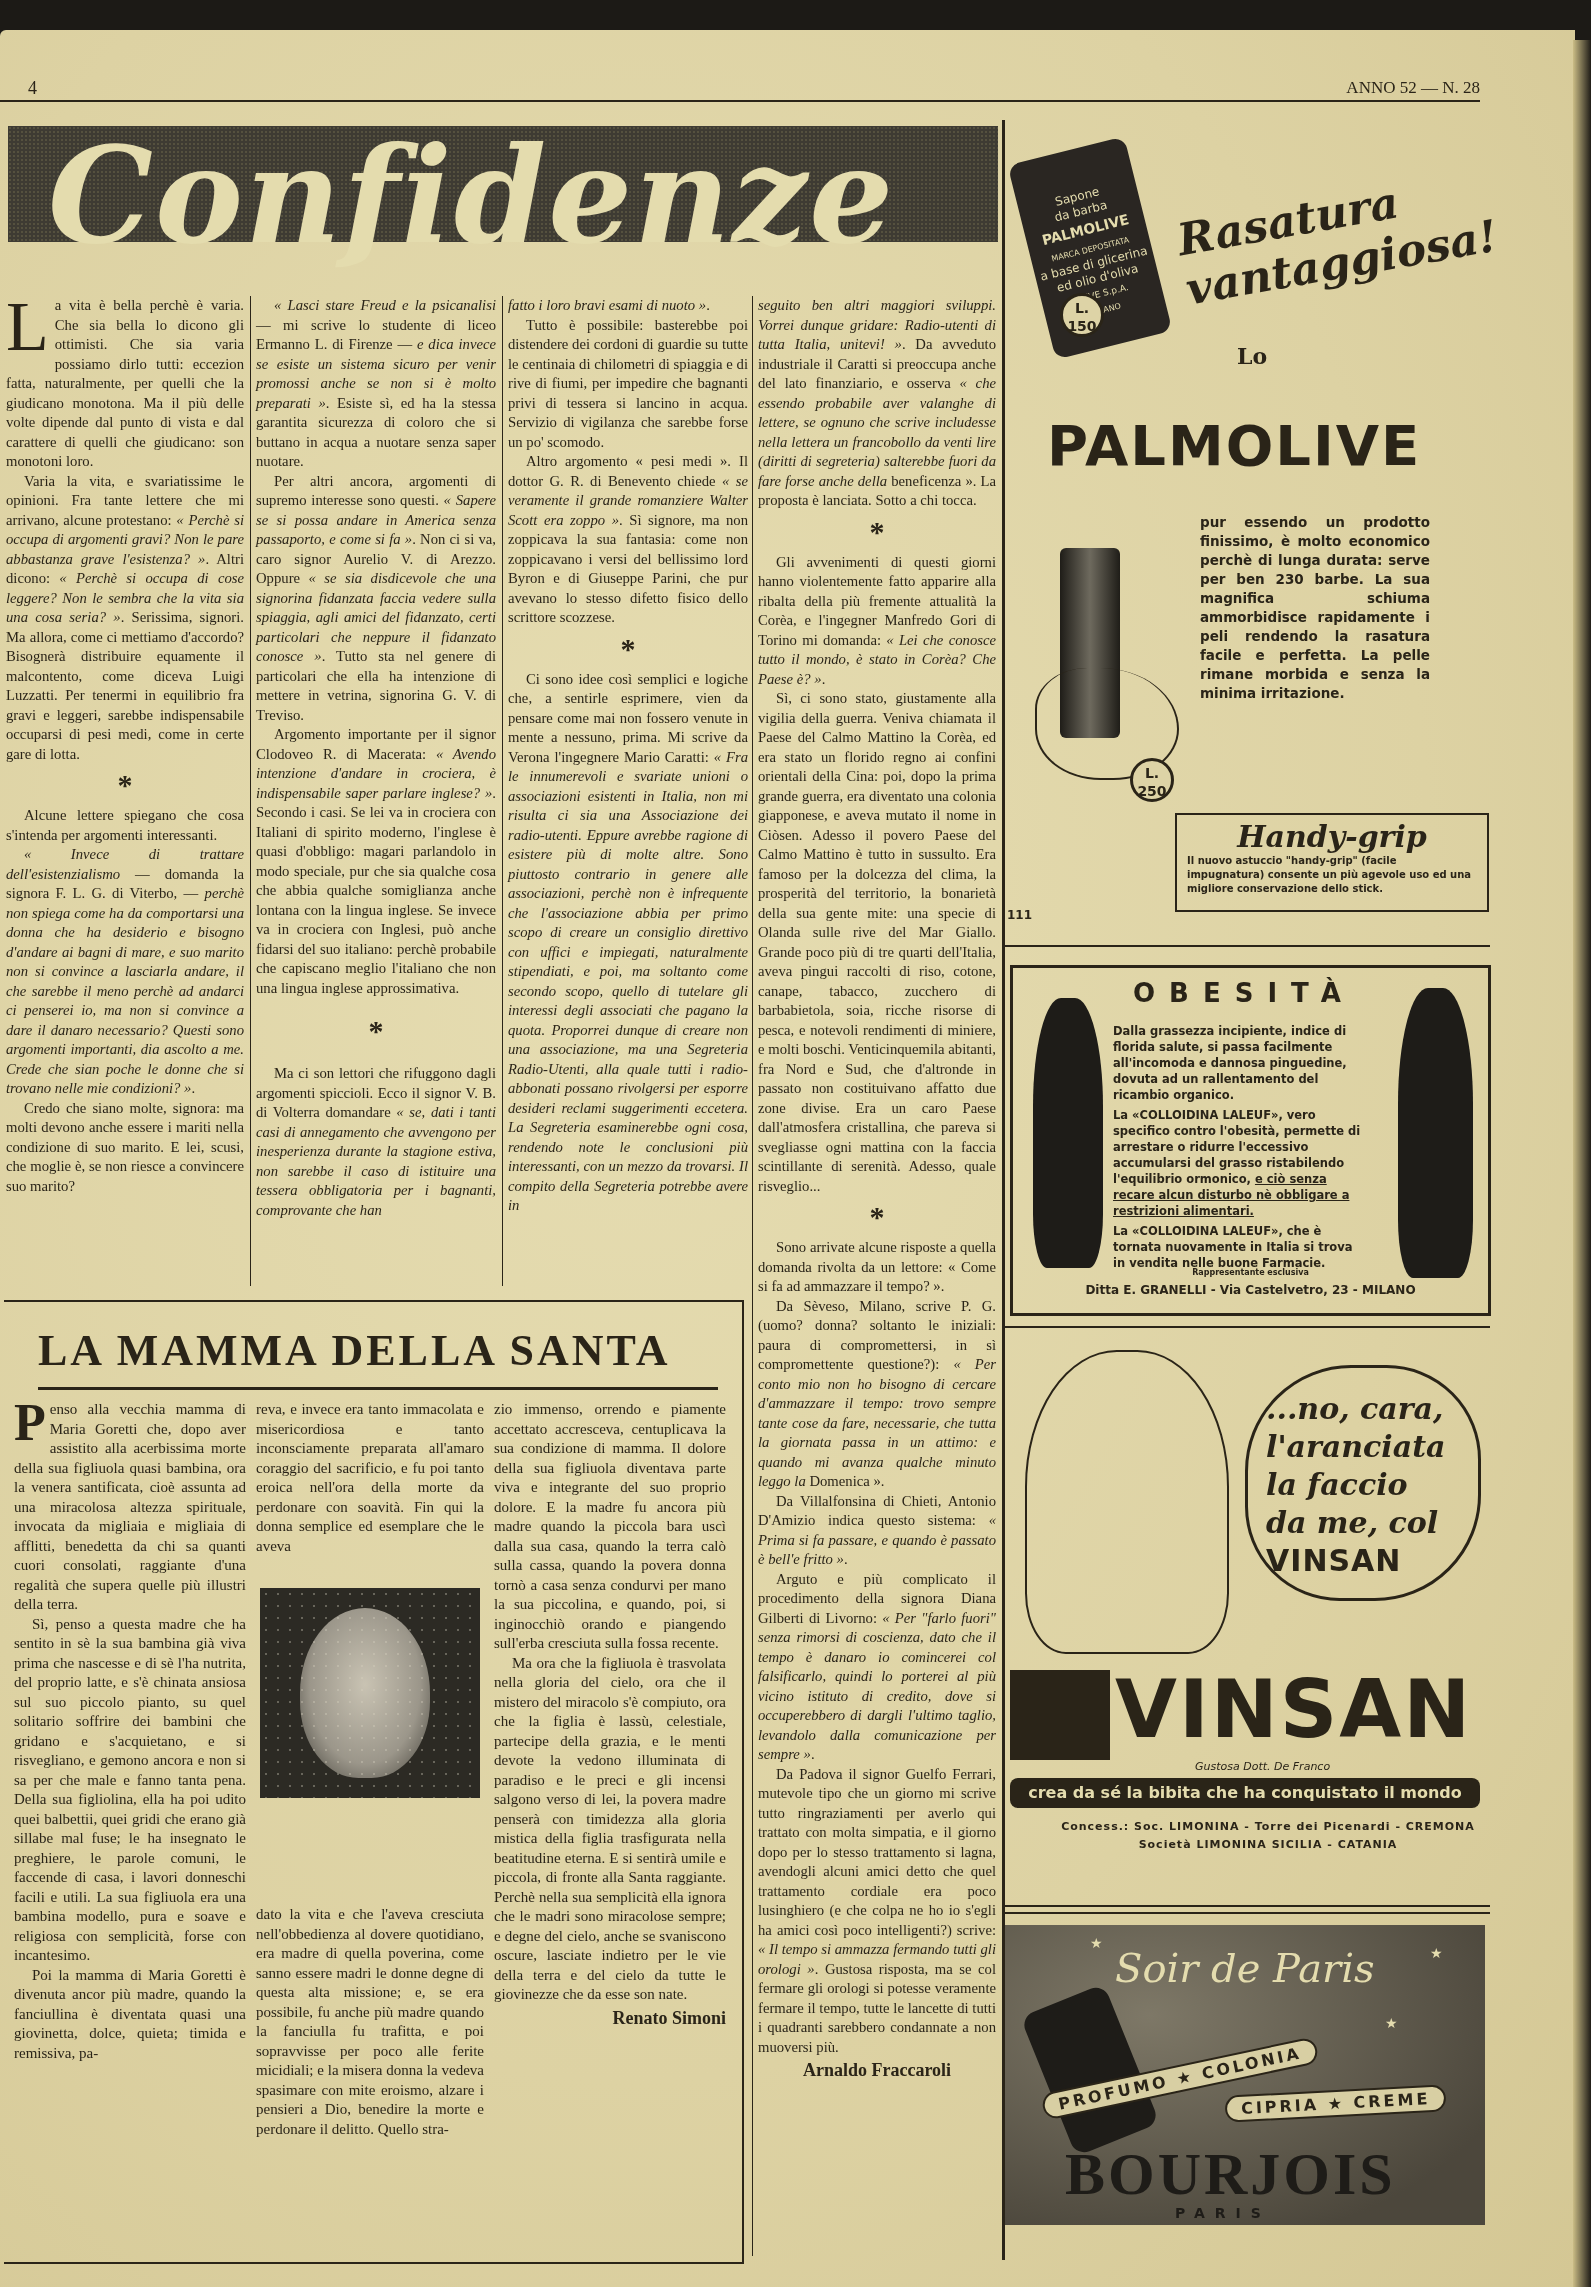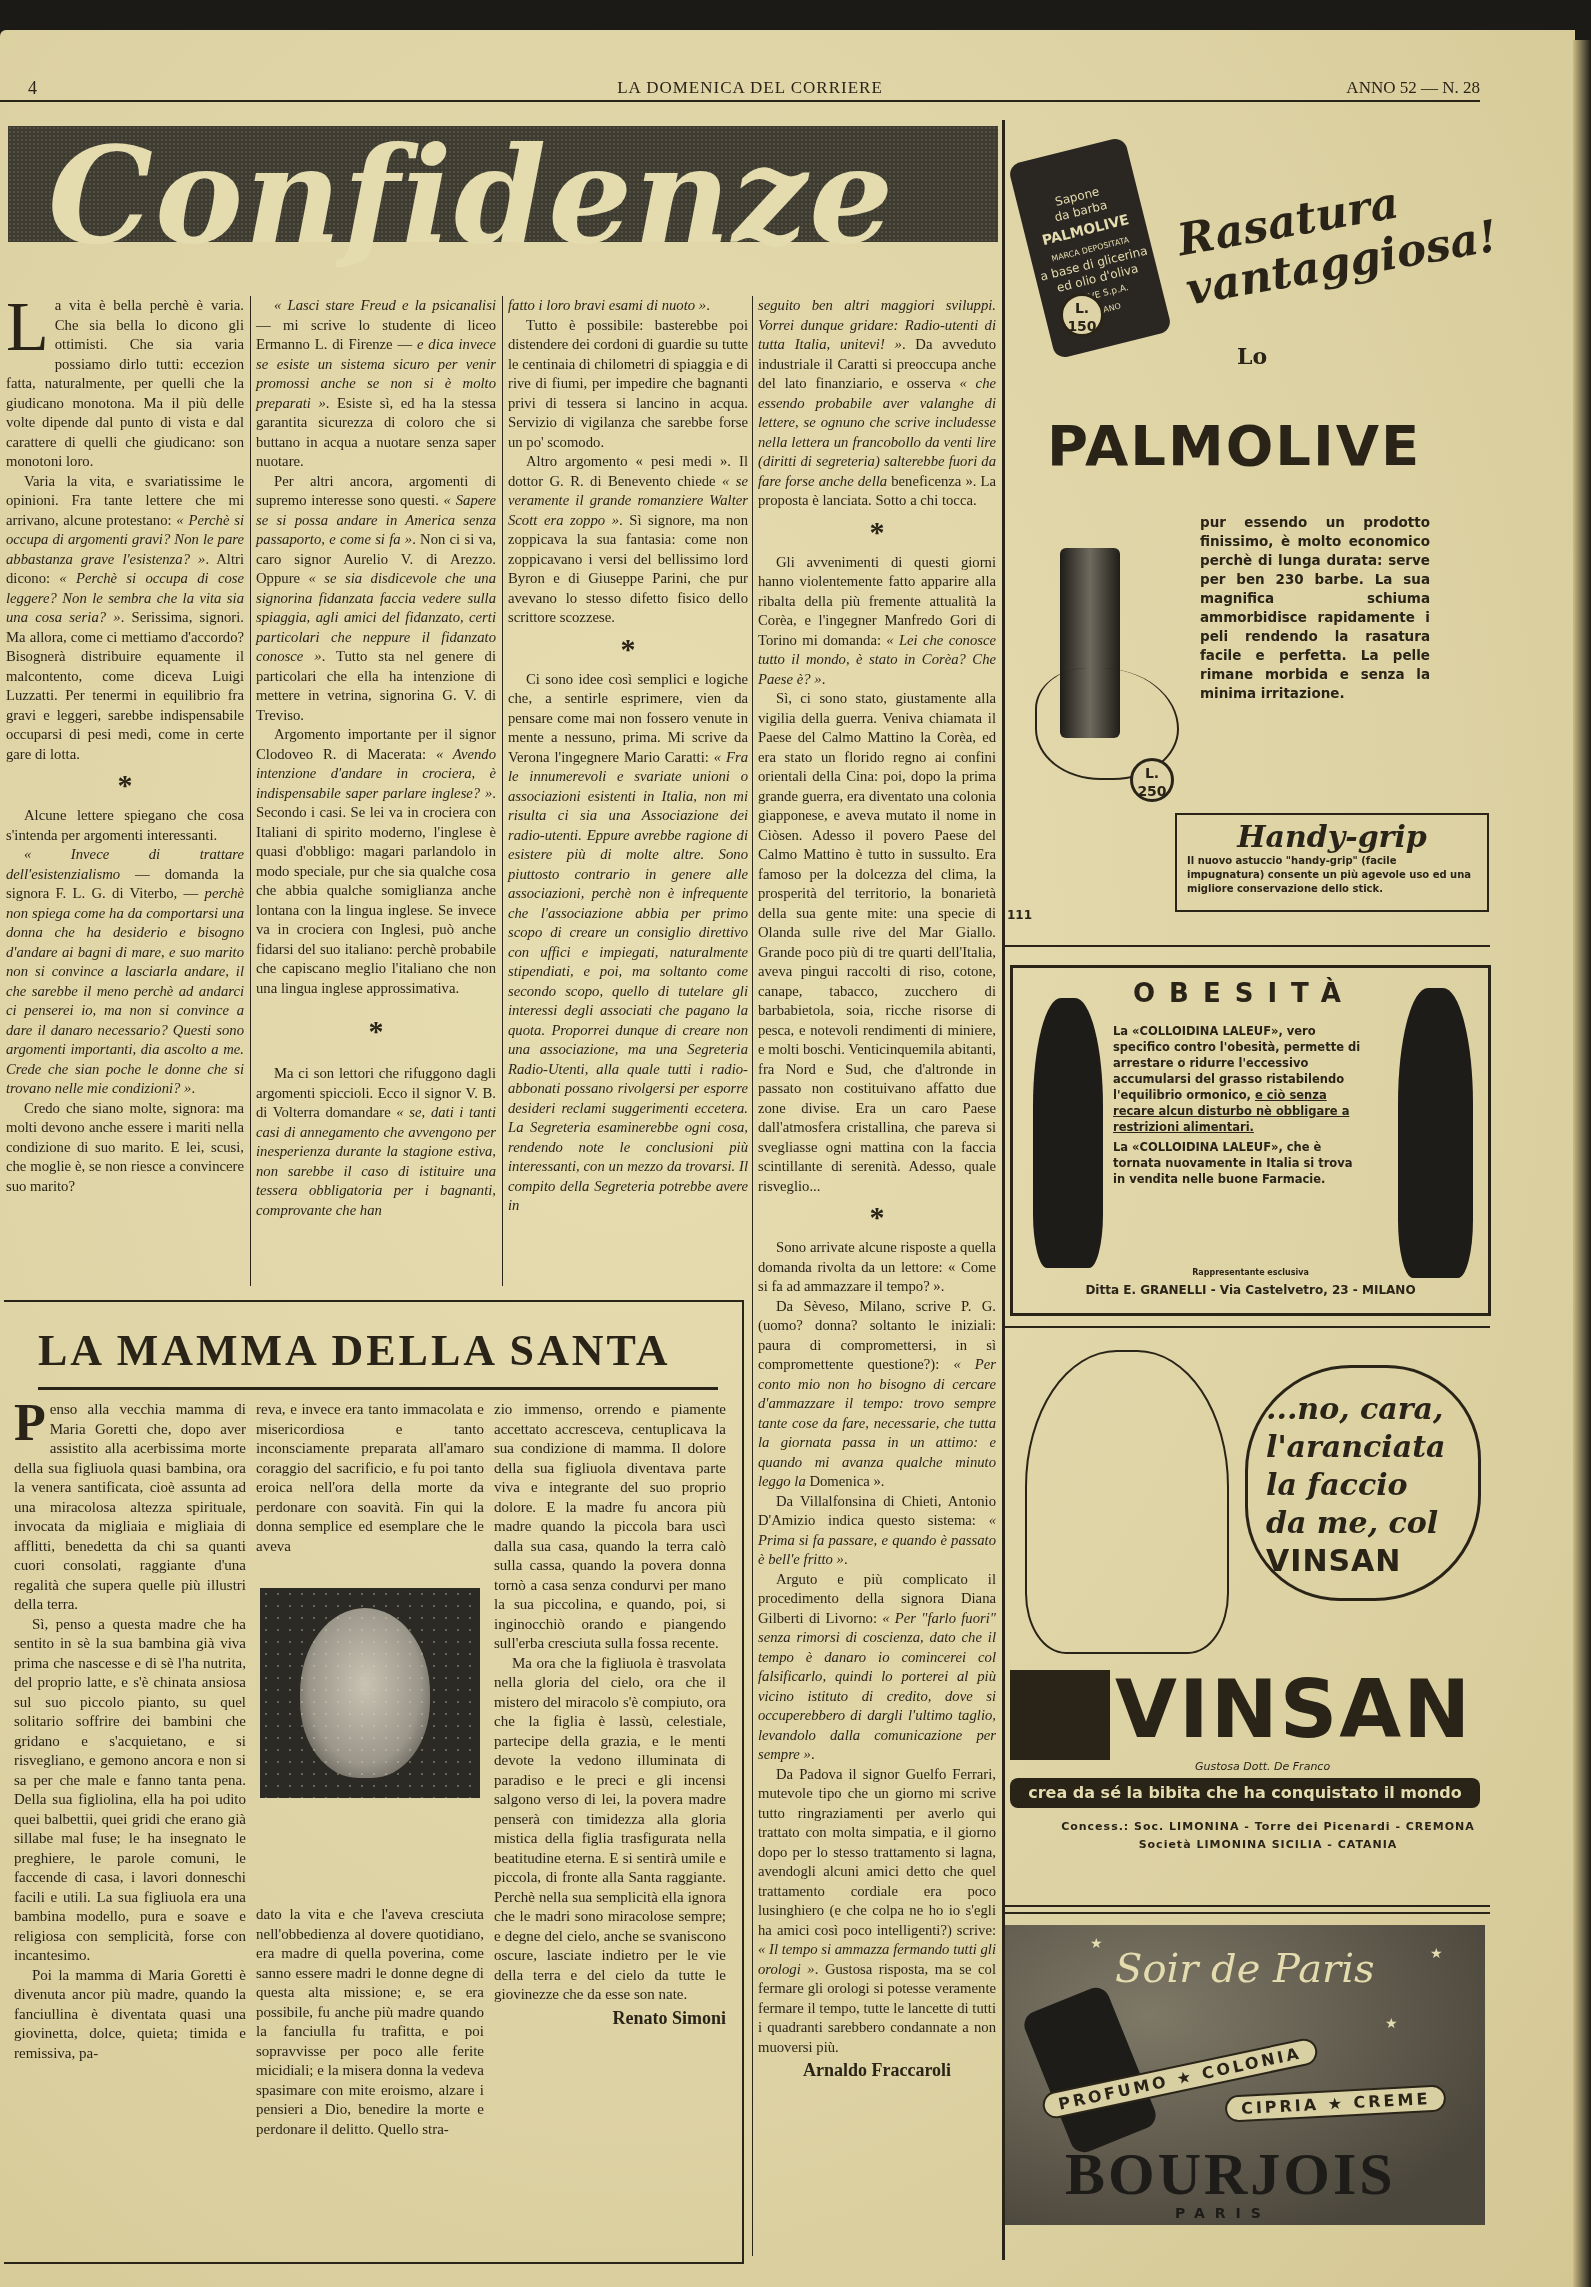--- a/index.html
+++ b/index.html
@@ -93,21 +93,20 @@
 </style>
 </head>
 <body>
 
 <div class="topdark"></div>
 <div class="paper"></div>
 <div class="rightedge"></div>
 
 <div class="header">
   <span class="pg">4</span>
-  <div class="masthead">LA DOMENICA DEL CORRIERE</div>
   <span class="issue">ANNO 52 — N. 28</span>
 </div>
 <div class="header-rule"></div>
 
 <div class="banner">
   <div class="title">Confidenze</div>
 </div>
 
 <div class="col" style="left:6px; top:296px; width:238px;">
   <p class="noind"><span class="dropcap">L</span><span>a vita è bella perchè è varia. Che sia bella lo dicono gli ottimisti. Che sia varia possiamo dirlo tutti: eccezion fatta, naturalmente, per quelli che la giudicano monotona. Ma il più delle volte dipende dal punto di vista e dal carattere di quelli che giudicano: son monotoni loro.</span></p>
@@ -205,20 +204,21 @@
   </div>
   <div class="palm-num">111</div>
 </div>
 <div class="ad-rule" style="top:945px;"></div>
 
 <div class="ad ad-obes">
   <div class="silhouette" style="left:20px; top:30px; width:70px; height:270px; border-radius:40% 40% 20% 20%;"></div>
   <div class="silhouette" style="left:385px; top:20px; width:75px; height:290px; border-radius:40% 40% 20% 20%;"></div>
   <div class="obes-title">OBESITÀ</div>
   <div class="obes-body">
+    <p>Dalla grassezza incipiente, indice di florida salute, si passa facilmente all'incomoda e dannosa pinguedine, dovuta ad un rallentamento del ricambio organico.</p>
     <p><span>La «COLLOIDINA LALEUF», vero specifico contro l'obesità, permette di arrestare o ridurre l'eccessivo accumularsi del grasso ristabilendo l'equilibrio ormonico, </span><u>e ciò senza recare alcun disturbo nè obbligare a restrizioni alimentari.</u></p>
     <p>La «COLLOIDINA LALEUF», che è tornata nuovamente in Italia si trova in vendita nelle buone Farmacie.</p>
   </div>
   <div class="obes-rep">Rappresentante esclusiva</div>
   <div class="obes-addr">Ditta E. GRANELLI - Via Castelvetro, 23 - MILANO</div>
 </div>
 <div class="ad-rule" style="top:1326px;"></div>
 
 <div class="ad ad-vinsan">
   <div class="vin-woman"></div>

